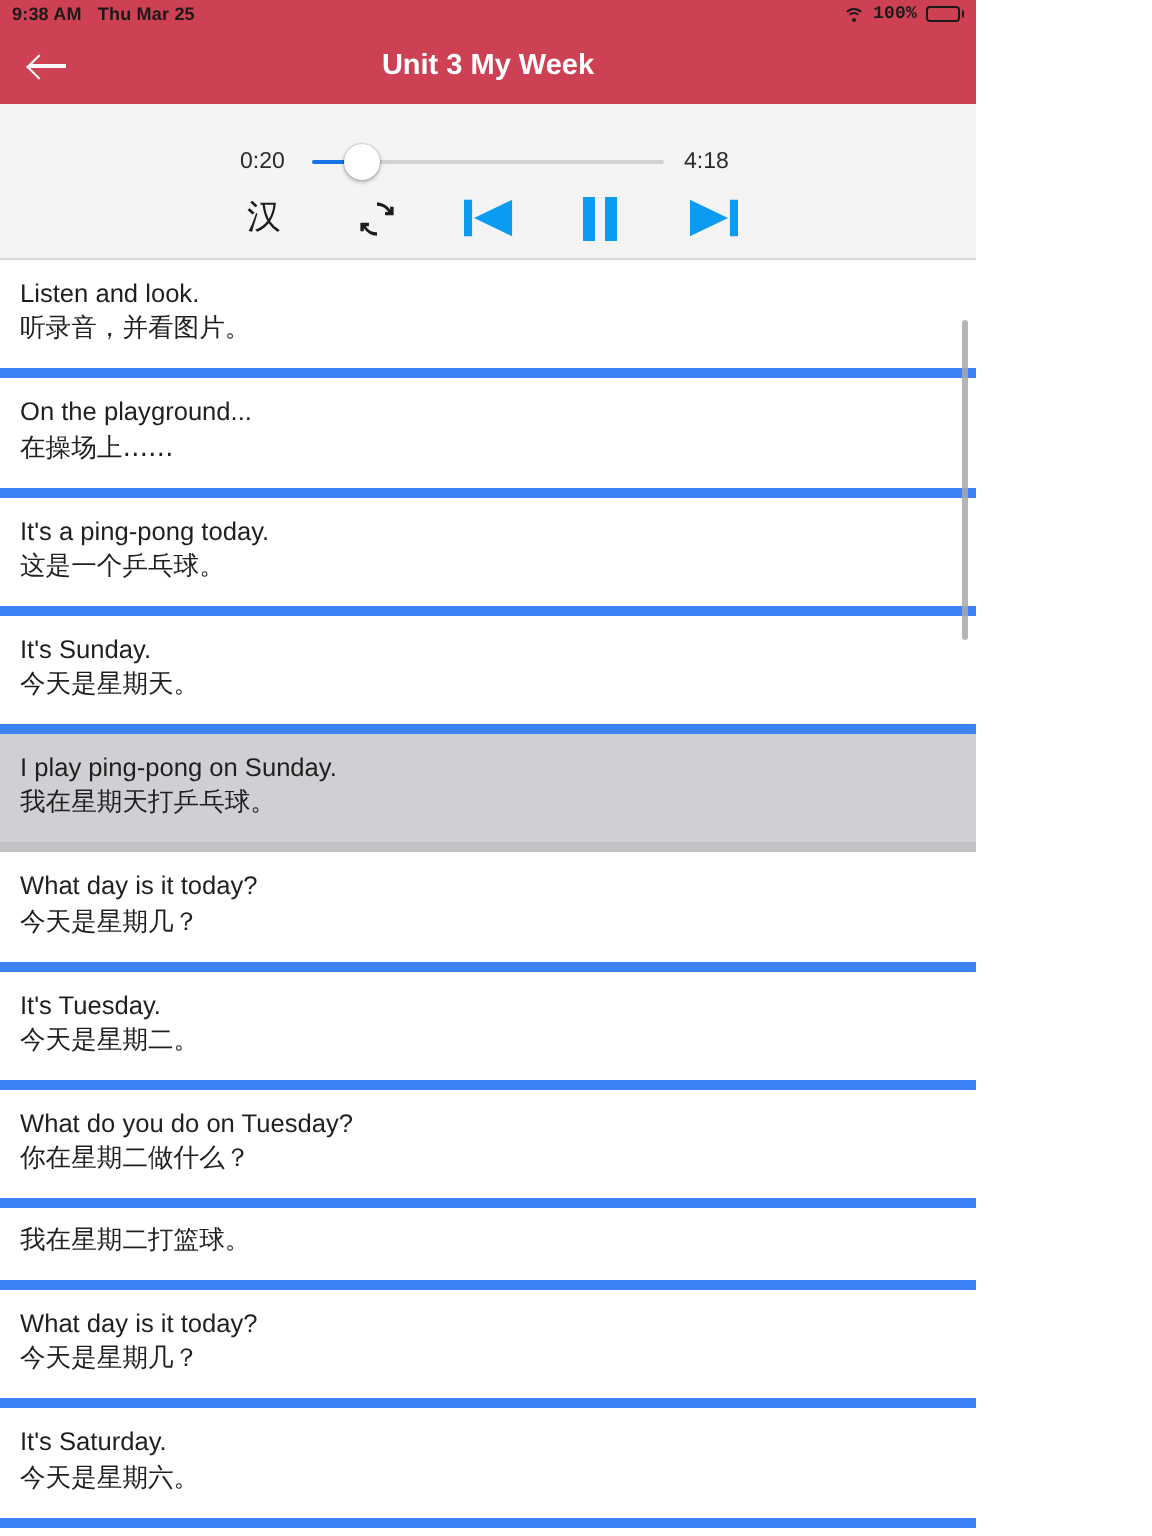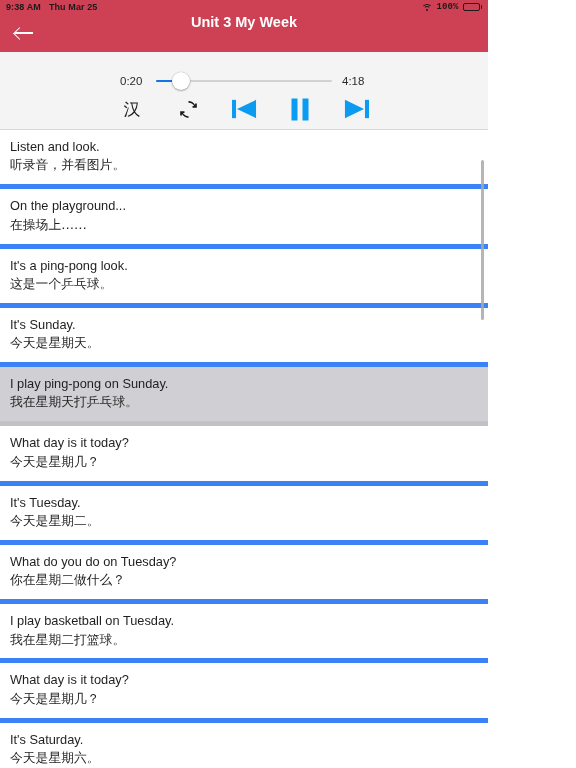--- a/index.html
+++ b/index.html
@@ -93,21 +93,21 @@
     background: #1a1a1a;
     border-radius: 0 1px 1px 0;
     margin-left: 1px;
   }
 
   
   .nav-bar {
     height: 38px;
     background: #CE4154;
     display: flex;
-    align-items: flex-start;
+    align-items: center;
     position: relative;
     flex: 0 0 auto;
   }
   .back-btn {
     width: 48px;
     height: 38px;
     display: flex;
     align-items: center;
     justify-content: center;
     cursor: pointer;
@@ -352,21 +352,21 @@
     <div class="list" id="transcript-list">
         <div class="row">
           <div class="en">Listen and look.</div>
           <div class="zh">听录音，并看图片。</div>
         </div>
         <div class="row">
           <div class="en">On the playground...</div>
           <div class="zh">在操场上……</div>
         </div>
         <div class="row">
-          <div class="en">It's a ping-pong look.</div>
+          <div class="en">It's a ping-pong today.</div>
           <div class="zh">这是一个乒乓球。</div>
         </div>
         <div class="row">
           <div class="en">It's Sunday.</div>
           <div class="zh">今天是星期天。</div>
         </div>
         <div class="row active">
           <div class="en">I play ping-pong on Sunday.</div>
           <div class="zh">我在星期天打乒乓球。</div>
         </div>
@@ -376,21 +376,20 @@
         </div>
         <div class="row">
           <div class="en">It's Tuesday.</div>
           <div class="zh">今天是星期二。</div>
         </div>
         <div class="row">
           <div class="en">What do you do on Tuesday?</div>
           <div class="zh">你在星期二做什么？</div>
         </div>
         <div class="row">
-          <div class="en">I play basketball on Tuesday.</div>
           <div class="zh">我在星期二打篮球。</div>
         </div>
         <div class="row">
           <div class="en">What day is it today?</div>
           <div class="zh">今天是星期几？</div>
         </div>
         <div class="row">
           <div class="en">It's Saturday.</div>
           <div class="zh">今天是星期六。</div>
         </div>

